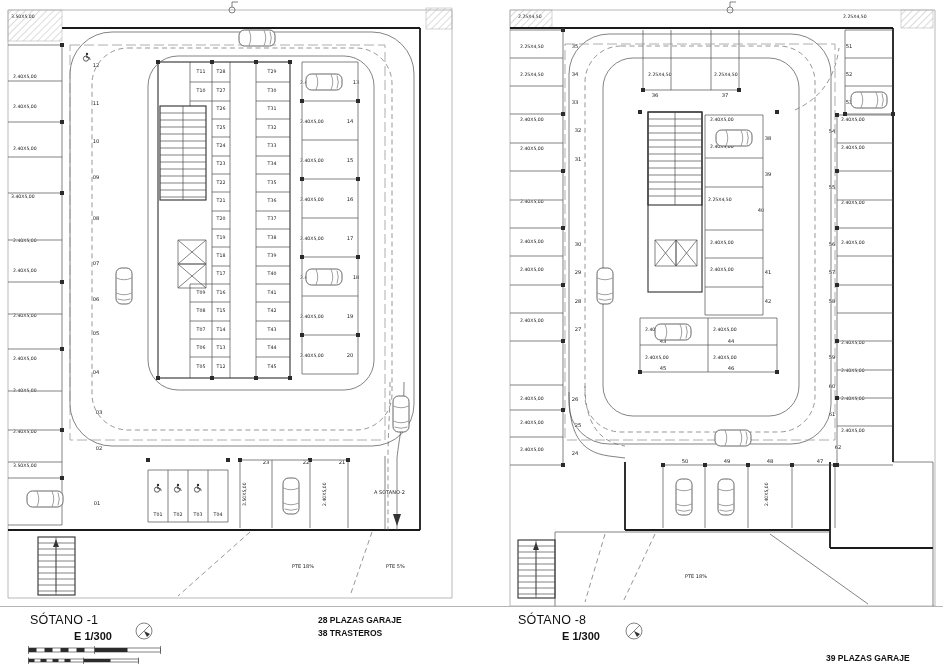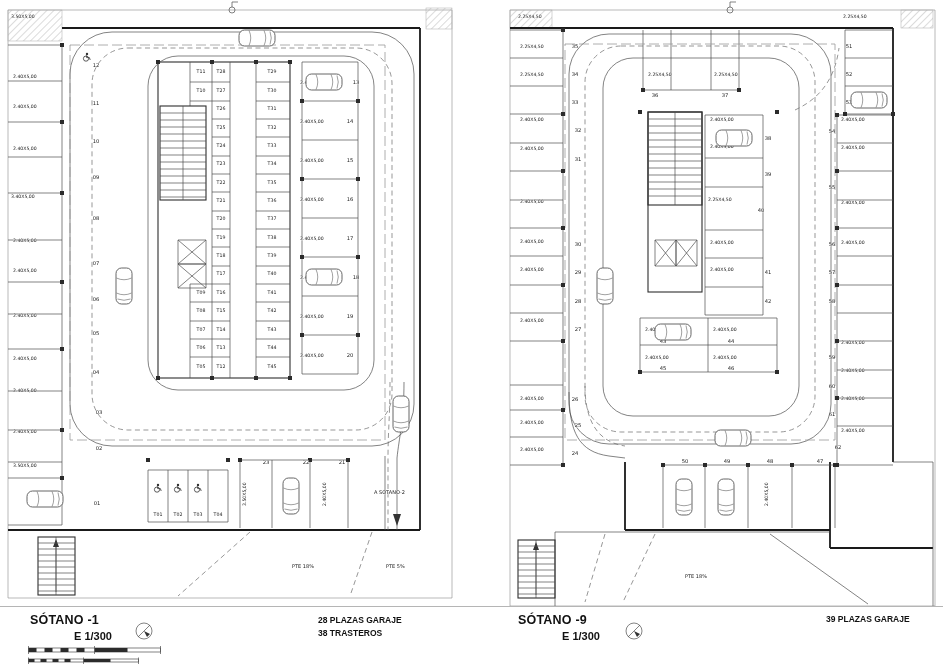--- a/index.html
+++ b/index.html
@@ -8,21 +8,21 @@
   svg{position:absolute;top:0;}
   svg text{font-family:"DejaVu Sans","Liberation Sans",sans-serif;fill:#1c1c1c;
            paint-order:stroke;stroke:#ffffff;stroke-width:0.45px;}
   .ln{stroke:#4d4d4d;stroke-width:0.7;fill:none;}
   .med{stroke:#2e2e2e;stroke-width:1.1;fill:none;}
   .wall{stroke:#1a1a1a;stroke-width:1.8;fill:none;}
   .dash{stroke:#6a6a6a;stroke-width:0.7;fill:none;stroke-dasharray:5 3.5;}
   .prop{stroke:#9a9a9a;stroke-width:0.8;fill:none;stroke-dasharray:10 4;}
   .lt{stroke:#8c8c8c;stroke-width:0.6;fill:none;}
   .title-block{position:absolute;color:#111;}
-  .plan-title{font-weight:bold;font-size:12.5px;letter-spacing:0.2px;}
+  .plan-title{font-weight:normal;font-size:12.5px;letter-spacing:0.2px;}
   .plan-scale{font-weight:bold;font-size:11px;margin-top:3px;margin-left:44px;}
   .stats{position:absolute;font-size:8.5px;font-weight:bold;color:#111;line-height:1.55;}
   .sheet-divider{position:absolute;left:0;top:606px;width:943px;height:1px;background:#b5b5b5;}
 </style>
 </head>
 <body>
 
 <div class="page">
 
   <svg width="0" height="0">
@@ -363,29 +363,29 @@
     <circle cx="12" cy="12" r="8" class="ln"></circle>
     <path class="ln" d="M6,18L18,6"></path>
     <polygon points="12,12 18,15 15,18" fill="#333333"></polygon>
   </svg>
   <div class="stats" style="left:318px;top:614px">
     <div>28 PLAZAS GARAJE</div>
     <div>38 TRASTEROS</div>
   </div>
 
   <div class="title-block" style="left:518px;top:613px">
-    <div class="plan-title">SÓTANO -9</div>
+    <div class="plan-title">SÓTANO -8</div>
     <div class="plan-scale">E 1/300</div>
   </div>
   <svg style="left:622px;top:619px" width="24" height="24" viewBox="0 0 24 24">
     <circle cx="12" cy="12" r="8" class="ln"></circle>
     <path class="ln" d="M6,18L18,6"></path>
     <polygon points="12,12 18,15 15,18" fill="#333333"></polygon>
   </svg>
-  <div class="stats" style="left:826px;top:613px">
+  <div class="stats" style="left:826px;top:652px">
     <div>39 PLAZAS GARAJE</div>
   </div>
 
   <svg style="left:28px;top:645px" width="170" height="24" viewBox="0 0 170 24">
     <rect x="0.5" y="3" width="132" height="4" class="ln"></rect>
     <rect x="0.5" y="3" width="8" height="4" fill="#2b2b2b"></rect>
     <rect x="16.5" y="3" width="8" height="4" fill="#2b2b2b"></rect>
     <rect x="32.5" y="3" width="8" height="4" fill="#2b2b2b"></rect>
     <rect x="48.5" y="3" width="8" height="4" fill="#2b2b2b"></rect>
     <rect x="66.5" y="3" width="33" height="4" fill="#2b2b2b"></rect>

